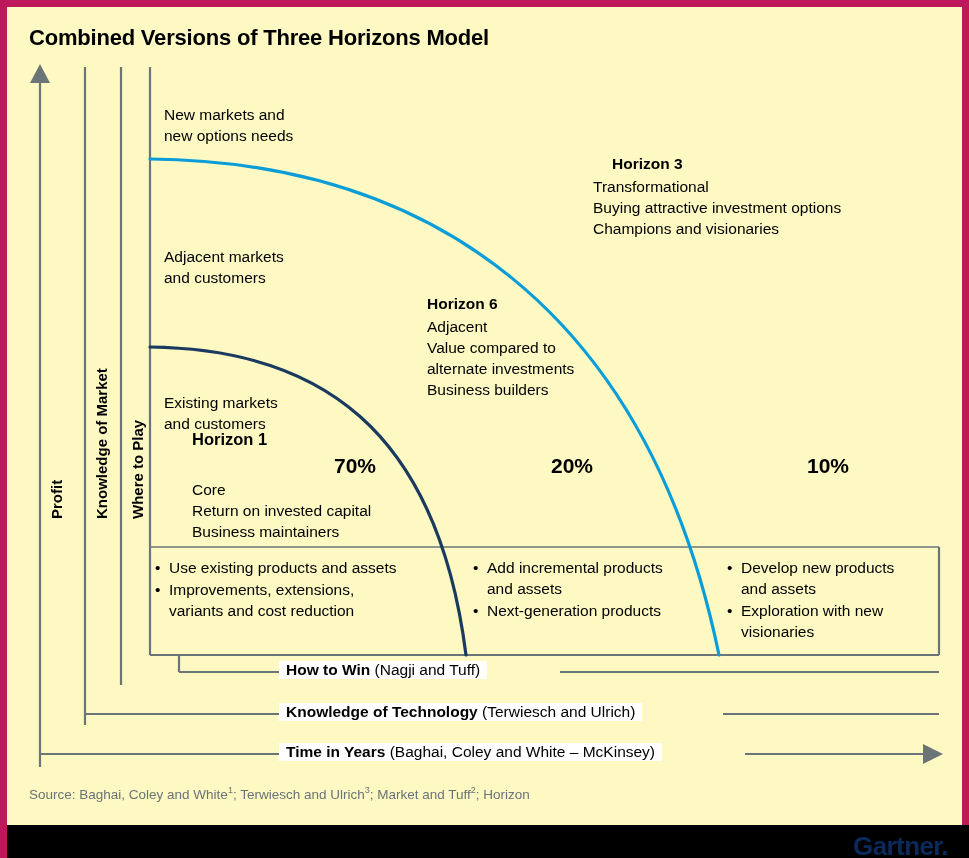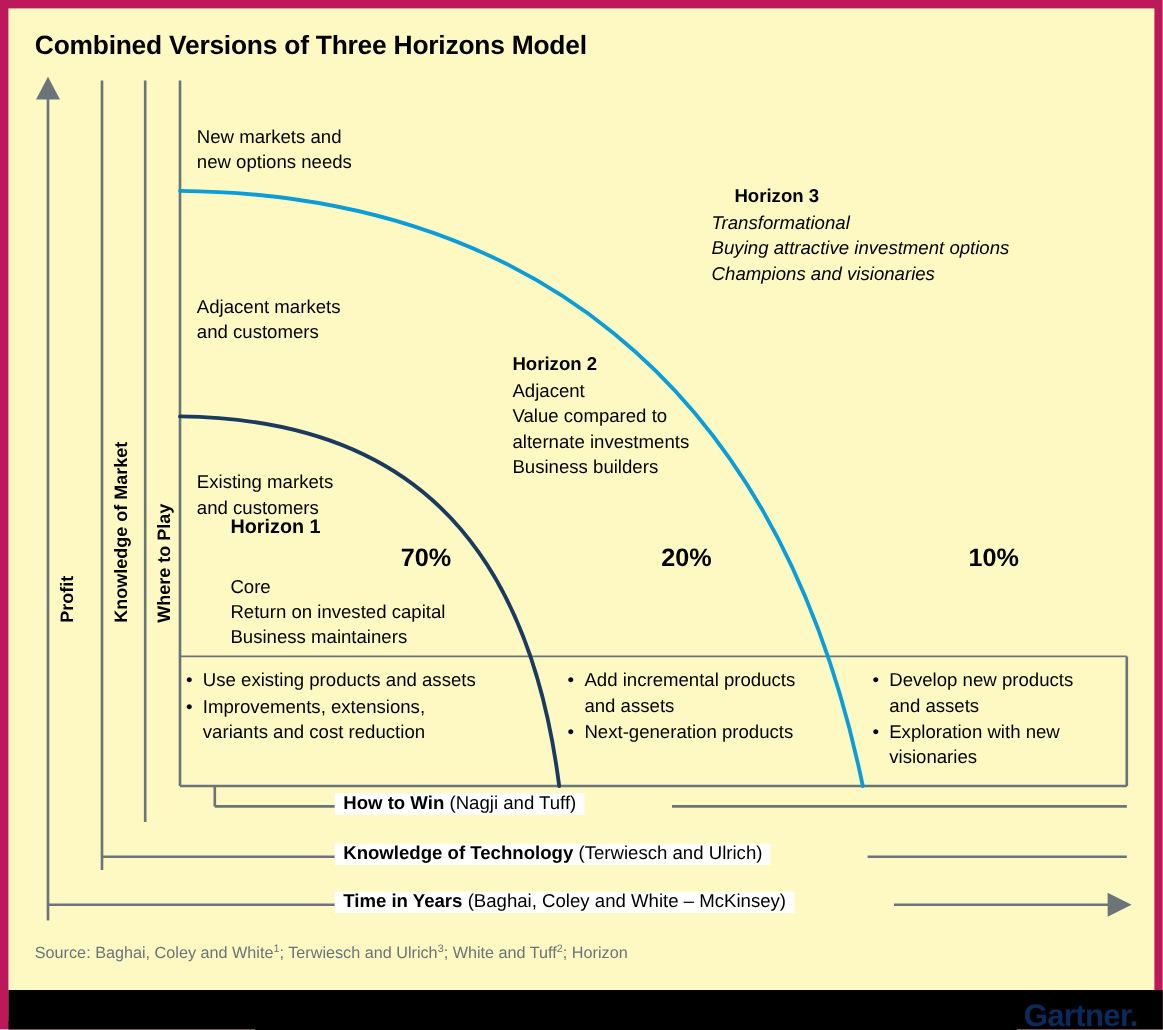--- a/index.html
+++ b/index.html
@@ -158,25 +158,25 @@
   <div class="vlabel" style="left:122px; top:512px;">Where to Play</div>
 
   <div class="txt" style="left:157px; top:97px;">New markets and
 new options needs</div>
   <div class="txt" style="left:157px; top:239px;">Adjacent markets
 and customers</div>
   <div class="txt" style="left:157px; top:385px;">Existing markets
 and customers</div>
 
   <div class="txt" style="left:586px; top:146px; font-weight:bold;margin-left:19px;">Horizon 3</div>
-  <div class="txt" style="left:586px; top:169px;font-style:italic;">Transformational
+  <div class="txt" style="left:586px; top:169px;">Transformational
 Buying attractive investment options
 Champions and visionaries</div>
 
-  <div class="txt" style="left:420px; top:286px; font-weight:bold;">Horizon 2</div>
+  <div class="txt" style="left:420px; top:286px; font-weight:bold;">Horizon 6</div>
   <div class="txt" style="left:420px; top:309px;">Adjacent
 Value compared to
 alternate investments
 Business builders</div>
 
   <div class="txt" style="left:185px; top:422px; font-weight:bold; font-size:16.5px;">Horizon 1</div>
   <div class="txt" style="left:185px; top:472px;">Core
 Return on invested capital
 Business maintainers</div>
 
@@ -224,18 +224,18 @@
   <div class="axcap" style="left:272px; top:654px;">
     <b>How to Win</b><span> (Nagji and Tuff)</span>
   </div>
   <div class="axcap" style="left:272px; top:696px;">
     <b>Knowledge of Technology</b><span> (Terwiesch and Ulrich)</span>
   </div>
   <div class="axcap" style="left:272px; top:736px;">
     <b>Time in Years</b><span> (Baghai, Coley and White – McKinsey)</span>
   </div>
 
-  <div class="source"><span>Source: Baghai, Coley and White</span><sup>1</sup><span>; Terwiesch and Ulrich</span><sup>3</sup><span>; White and Tuff</span><sup>2</sup><span>; Horizon</span></div>
+  <div class="source"><span>Source: Baghai, Coley and White</span><sup>1</sup><span>; Terwiesch and Ulrich</span><sup>3</sup><span>; Market and Tuff</span><sup>2</sup><span>; Horizon</span></div>
 
   <div id="footer"></div>
   <div id="logo">Gartner.</div>
 
 </div>
 
 </body></html>

